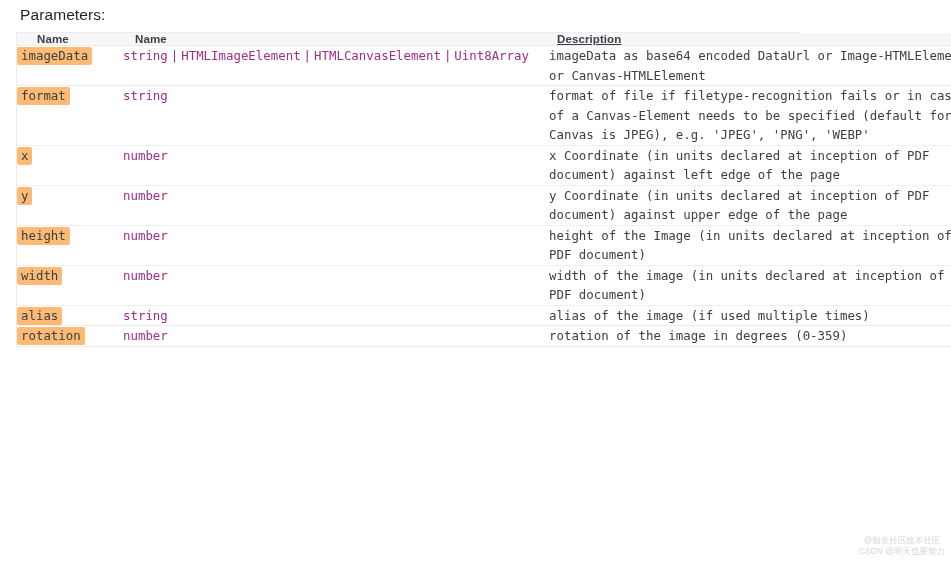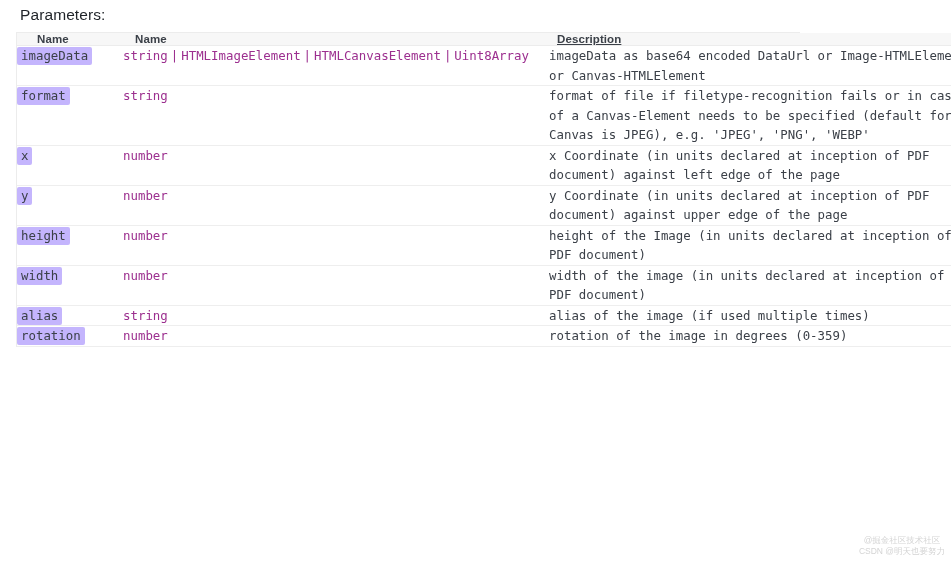--- a/index.html
+++ b/index.html
@@ -93,21 +93,21 @@
     padding: 13px 6px 13px 12px;
     color: #9c2f8f;
     white-space: nowrap;
   }
   td.cell-desc {
     padding: 13px 12px 13px 8px;
     color: #3b4048;
   }
 
   .code-chip {
-    background: #c4b5fd;
+    background: #fdba74;
     padding: 1px 4px 2px 4px;
     border-radius: 2px;
     color: #3b4048;
     font-family: "DejaVu Sans Mono", monospace;
     font-size: 12.4px;
     white-space: nowrap;
   }
 
   .type-txt {
     color: #9c2f8f;

